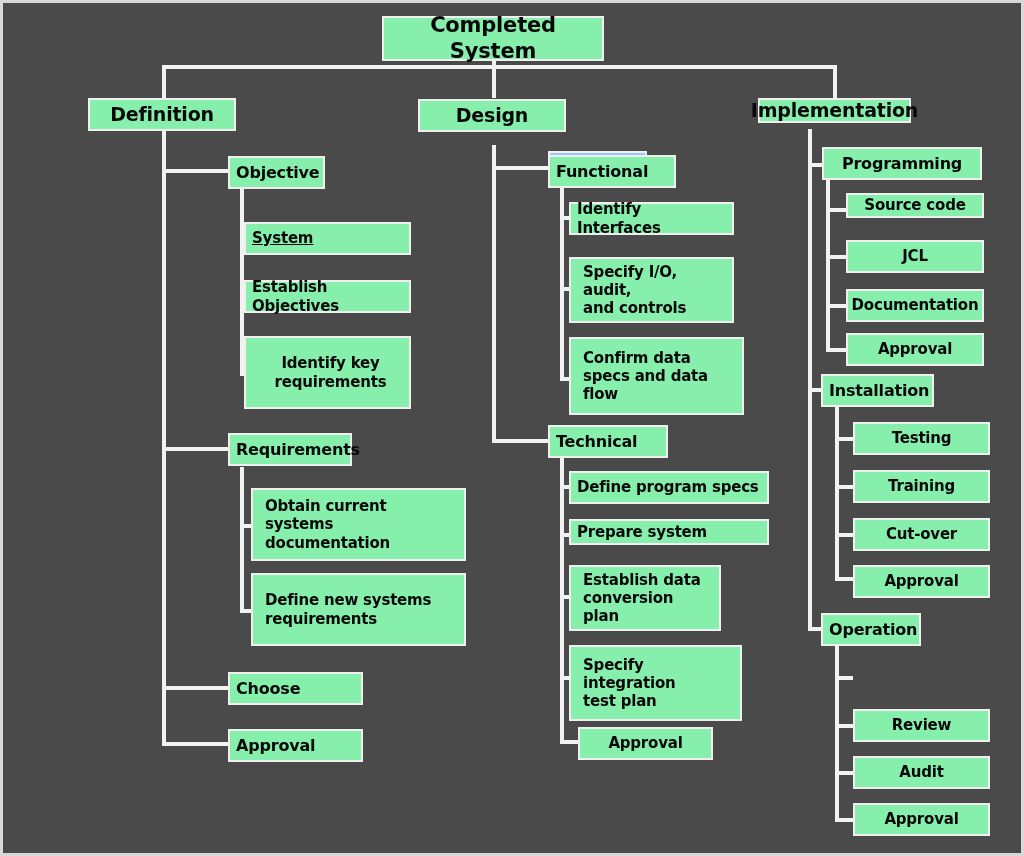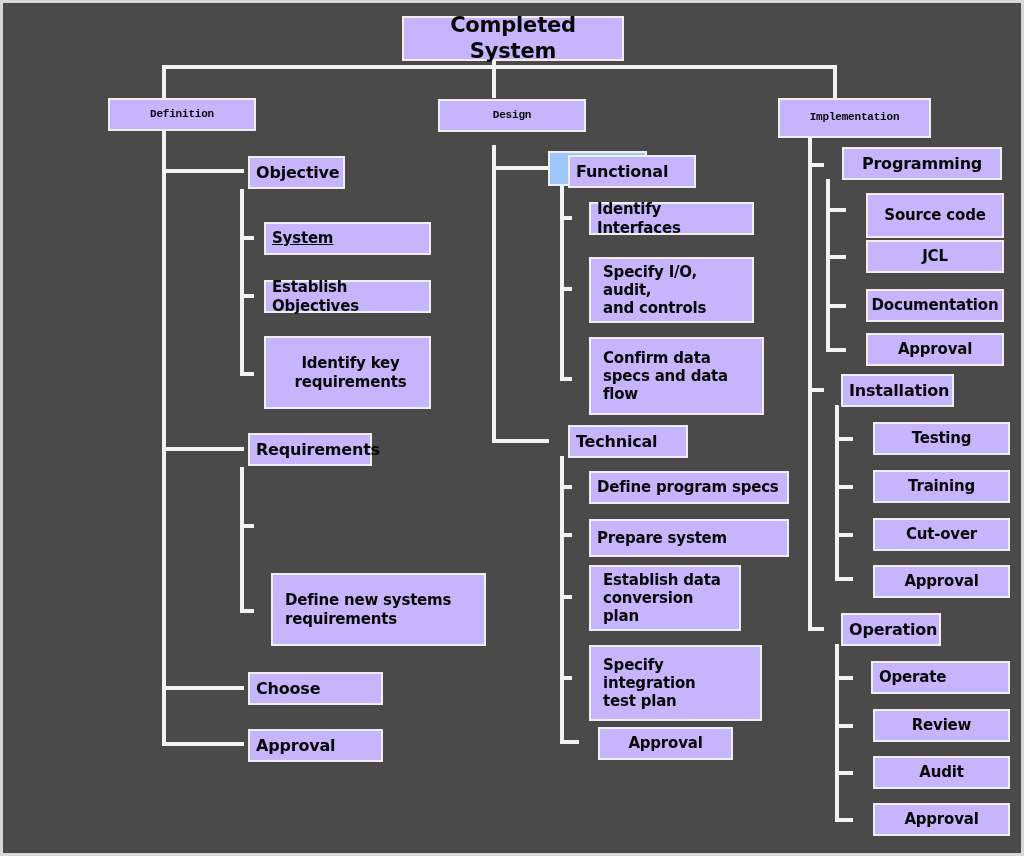--- a/index.html
+++ b/index.html
@@ -13,41 +13,40 @@
     border:3px solid #d8d8d8;
     overflow:hidden;
   }
 
   
   .ln{position:absolute;background:#f2f2f2;}
 
   
   .node{
     position:absolute;
-    background:#c4b5fd;
+    background:#86efac;
     border:2px solid #efefef;
     box-sizing:border-box;
     color:#080808;
     font-family:"DejaVu Sans",sans-serif;
     font-weight:700;
     font-size:15px;
     line-height:1.22;
     letter-spacing:-0.2px;
     display:flex;
     align-items:center;
     padding:0 6px;
     white-space:pre-line;
-    margin-left:20px;
   }
   .ctr{justify-content:center;text-align:center;}
   .lft{justify-content:flex-start;text-align:left;}
   .multi{align-items:center;padding-left:12px;}
 
   .root{font-size:21px;}
-  .lvl1{font-size:11px;font-family:Liberation Mono, monospace;}
+  .lvl1{font-size:19px;}
   .lvl2{font-size:16px;}
 
   
   .notch{
     position:absolute;background:#9ec6fb;border:2px solid #efefef;
     box-sizing:border-box;z-index:0;
   }
   .ontop{z-index:2;}
 </style>
 </head>
@@ -116,33 +115,35 @@
   <div class="ln" style="left:832px;top:721px;width:18px;height:4px;"></div>
   <div class="ln" style="left:832px;top:768px;width:18px;height:4px;"></div>
   <div class="ln" style="left:832px;top:815px;width:18px;height:4px;"></div>
 
   <div class="node root ctr" style="left:379px;top:13px;width:222px;height:45px;">Completed System</div>
 
   <div class="node lvl1 ctr" style="left:85px;top:95px;width:148px;height:33px;">Definition</div>
 
   <div class="node lvl1 ctr" style="left:415px;top:96px;width:148px;height:33px;">Design</div>
 
-  <div class="node lvl1 ctr" style="left:755px;top:95px;width:153px;height:40px;">Implementation</div>
+  <div class="node lvl1 ctr" style="left:755px;top:95px;width:153px;height:25px;">Implementation</div>
 
   <div class="node lvl2 lft" style="left:225px;top:153px;width:97px;height:33px;">Objective</div>
 
   <div class="node lft" style="left:241px;top:219px;width:167px;height:33px;text-decoration:underline;">System</div>
 
   <div class="node lft" style="left:241px;top:277px;width:167px;height:33px;">Establish Objectives</div>
 
   <div class="node ctr multi" style="left:241px;top:333px;width:167px;height:73px;">Identify key
 requirements</div>
 
   <div class="node lvl2 lft" style="left:225px;top:430px;width:124px;height:33px;">Requirements</div>
 
+  <div class="node lft multi" style="left:248px;top:485px;width:215px;height:73px;">Obtain current
+systems documentation</div>
 
   <div class="node lft multi" style="left:248px;top:570px;width:215px;height:73px;">Define new systems
 requirements</div>
 
   <div class="node lvl2 lft" style="left:225px;top:669px;width:135px;height:33px;">Choose</div>
 
   <div class="node lvl2 lft" style="left:225px;top:726px;width:135px;height:33px;">Approval</div>
 
   <div class="notch" style="left:545px;top:148px;width:99px;height:35px;"></div>
   <div class="node lvl2 lft ontop" style="left:545px;top:152px;width:128px;height:33px;">Functional</div>
@@ -152,53 +153,52 @@
   <div class="node lft multi" style="left:566px;top:254px;width:165px;height:66px;">Specify I/O, audit,
 and controls</div>
 
   <div class="node lvl2 lft" style="left:545px;top:422px;width:120px;height:33px;">Technical</div>
 
   <div class="node lft multi" style="left:566px;top:334px;width:175px;height:78px;">Confirm data
 specs and data flow</div>
 
   <div class="node lft" style="left:566px;top:468px;width:200px;height:33px;">Define program specs</div>
 
-  <div class="node lft" style="left:566px;top:516px;width:200px;height:38px;">Prepare system</div>
+  <div class="node lft" style="left:566px;top:516px;width:200px;height:26px;">Prepare system</div>
 
   <div class="node lft multi" style="left:566px;top:562px;width:152px;height:66px;">Establish data
 conversion plan</div>
 
   <div class="node lft multi" style="left:566px;top:642px;width:173px;height:76px;">Specify integration
 test plan</div>
 
   <div class="node ctr" style="left:575px;top:724px;width:135px;height:33px;">Approval</div>
 
   <div class="node lvl2 ctr" style="left:819px;top:144px;width:160px;height:33px;">Programming</div>
 
-  <div class="node ctr" style="left:843px;top:190px;width:138px;height:45px;">Source code</div>
+  <div class="node ctr" style="left:843px;top:190px;width:138px;height:25px;">Source code</div>
 
   <div class="node ctr" style="left:843px;top:237px;width:138px;height:33px;">JCL</div>
 
   <div class="node ctr" style="left:843px;top:286px;width:138px;height:33px;">Documentation</div>
 
   <div class="node ctr" style="left:843px;top:330px;width:138px;height:33px;">Approval</div>
 
   <div class="node ctr" style="left:850px;top:419px;width:137px;height:33px;">Testing</div>
 
   <div class="node lvl2 lft" style="left:818px;top:371px;width:113px;height:33px;">Installation</div>
 
   <div class="node ctr" style="left:850px;top:467px;width:137px;height:33px;">Training</div>
 
   <div class="node ctr" style="left:850px;top:515px;width:137px;height:33px;">Cut-over</div>
 
   <div class="node ctr" style="left:850px;top:562px;width:137px;height:33px;">Approval</div>
 
   <div class="node lvl2 lft" style="left:818px;top:610px;width:100px;height:33px;">Operation</div>
 
-  <div class="node lft" style="left:848px;top:658px;width:139px;height:33px;">Operate</div>
 
   <div class="node ctr" style="left:850px;top:753px;width:137px;height:33px;">Audit</div>
 
   <div class="node ctr" style="left:850px;top:706px;width:137px;height:33px;">Review</div>
 
   <div class="node ctr" style="left:850px;top:800px;width:137px;height:33px;">Approval</div>
 
 </div>
 
 </body></html>

